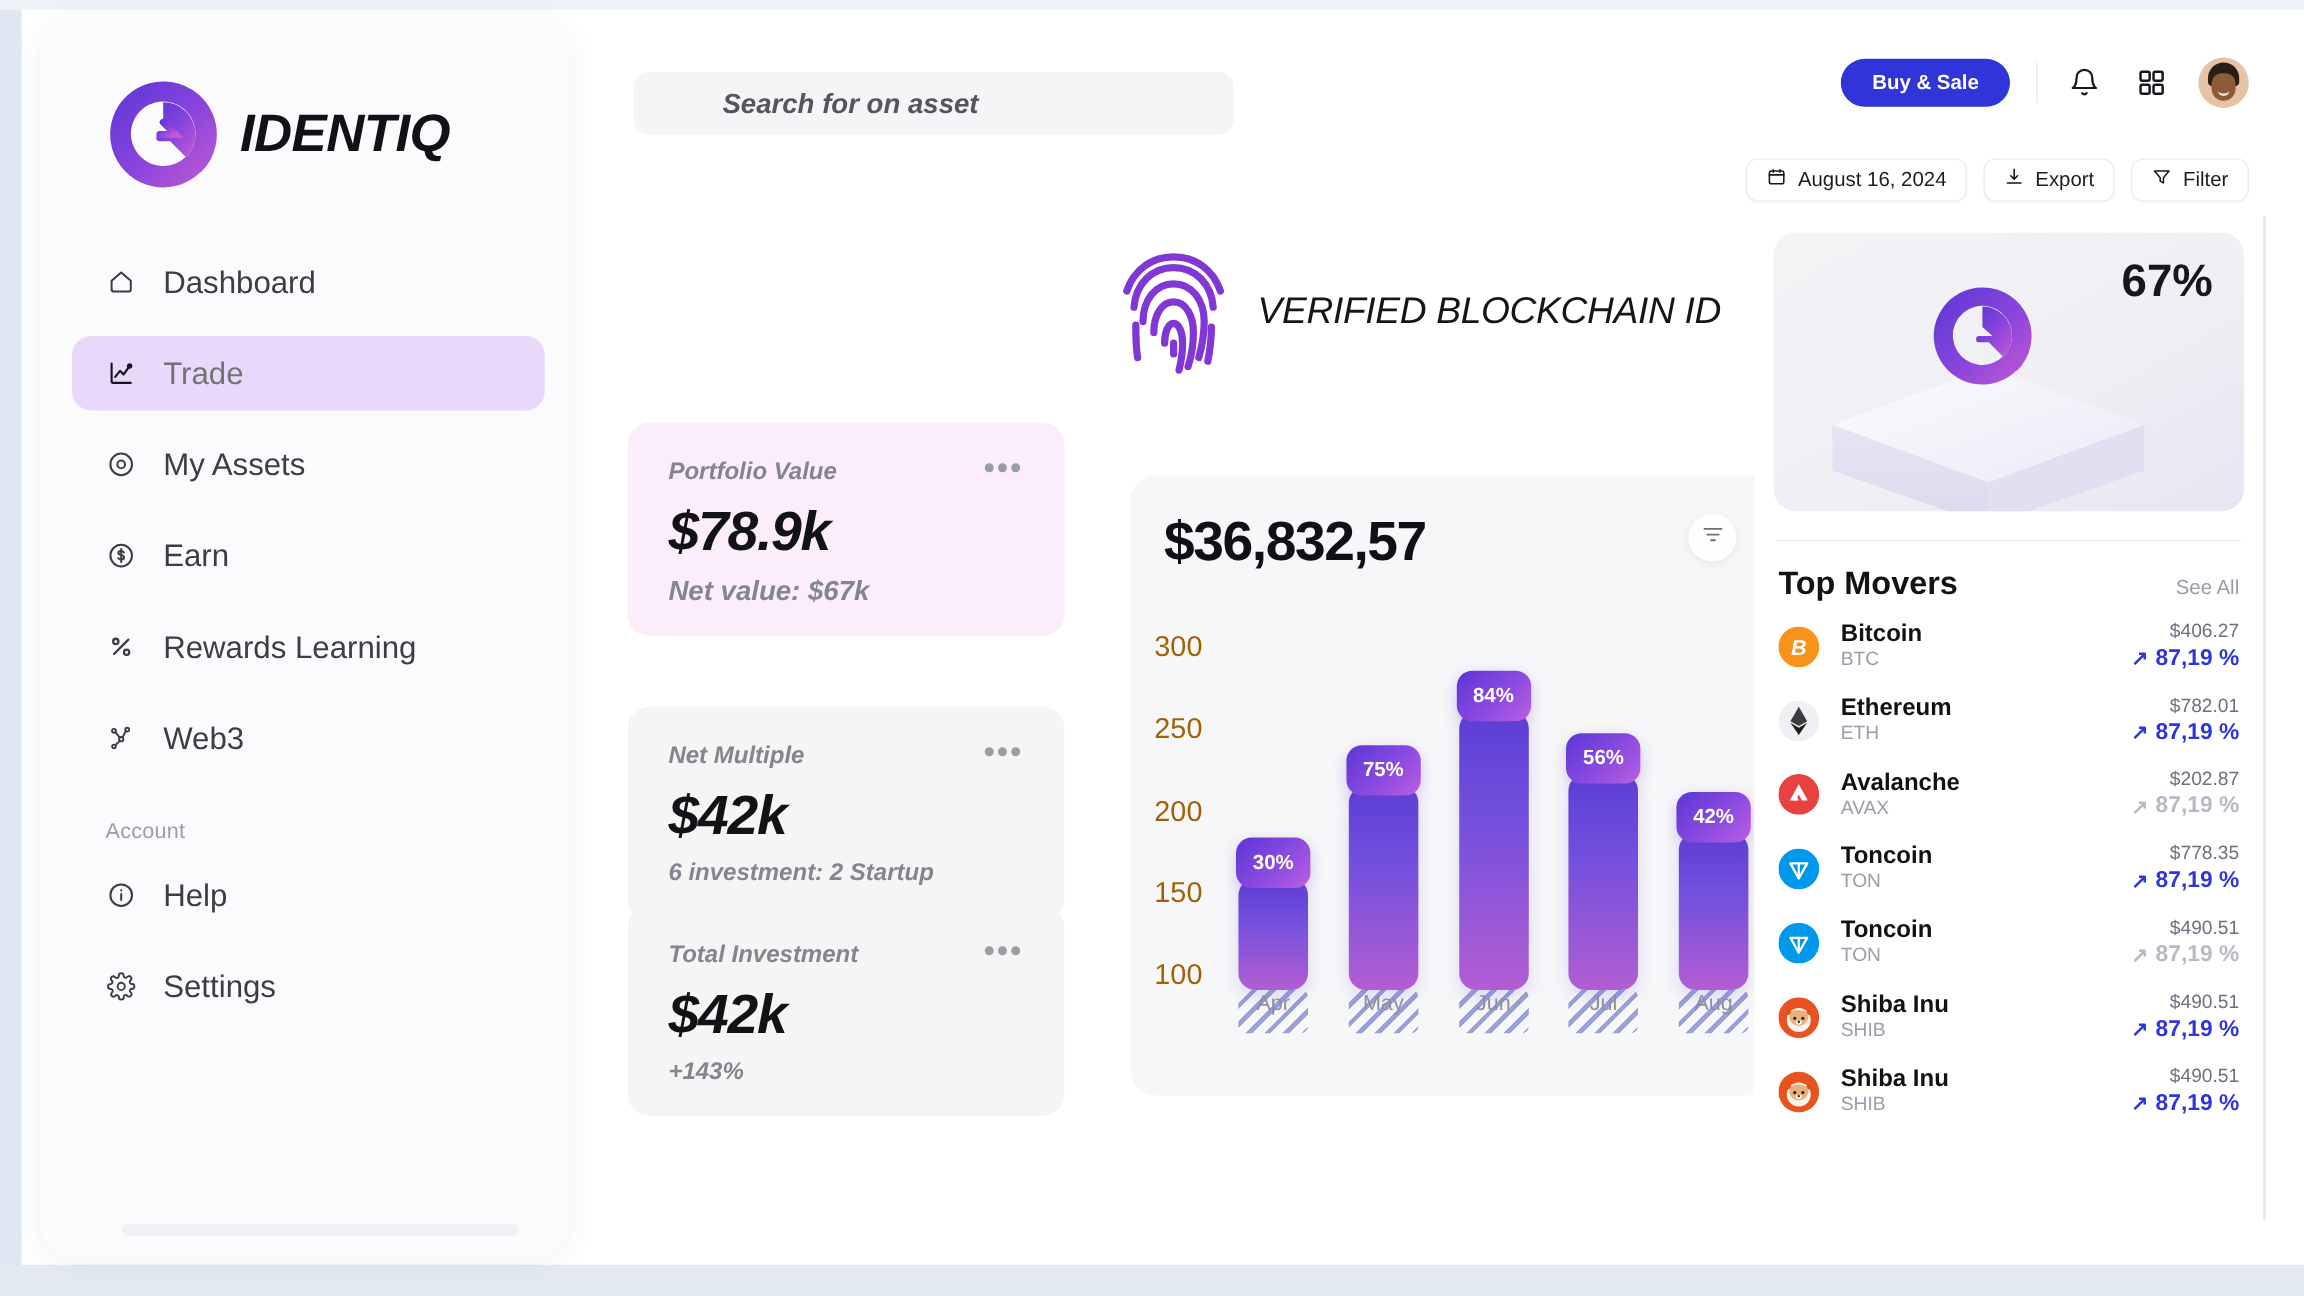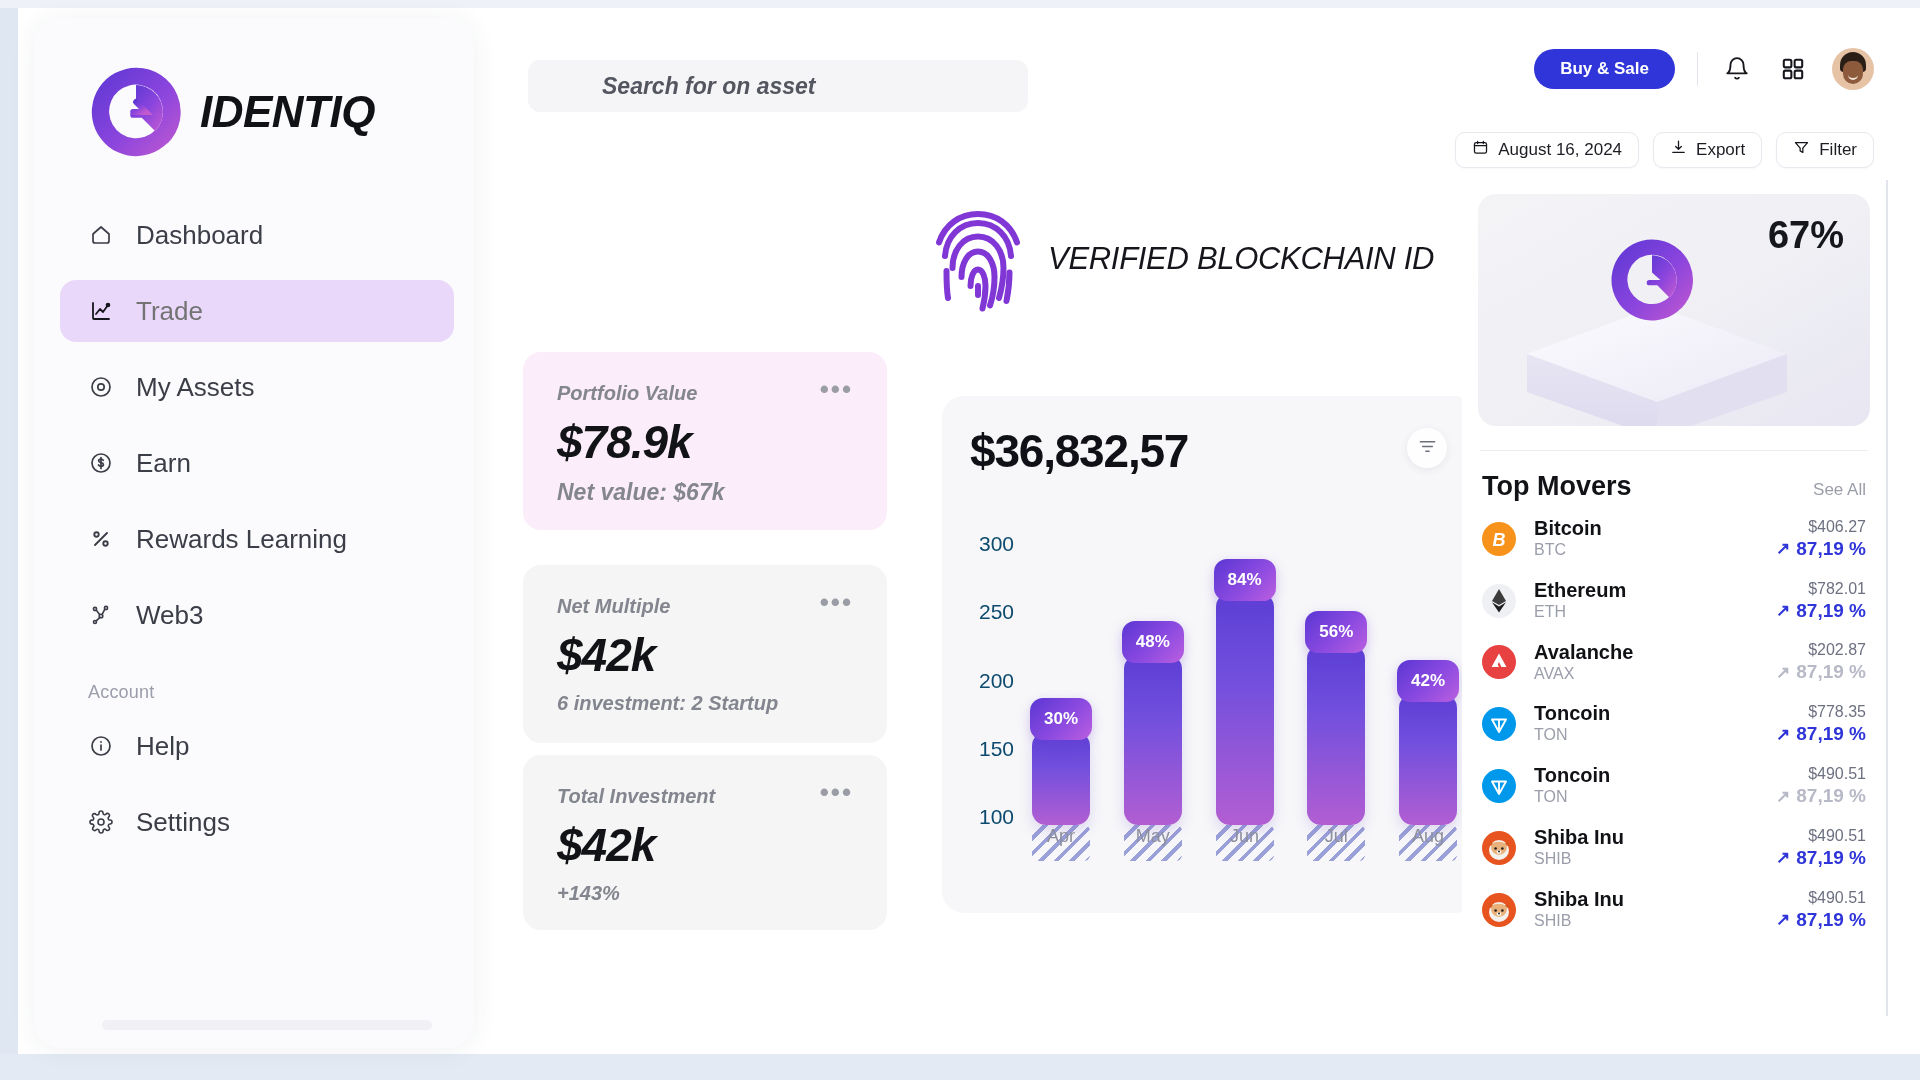--- a/index.html
+++ b/index.html
@@ -138,21 +138,21 @@
   }
 
   
   .stat-card {
     position: absolute; left: 523px;
     width: 364px;
     border-radius: 18px;
     padding: 30px 34px 30px 34px;
   }
   .stat-card.pink { background: #fbedf9; top: 352px; height: 178px; }
-  .stat-card.grey1 { background: #f4f5f4; top: 565px; height: 178px; }
+  .stat-card.grey1 { background: #f4f5f4; top: 589px; height: 178px; }
   .stat-card.grey2 { background: #f4f5f4; top: 755px; height: 175px; }
   .stat-label {
     font-size: 20px; font-style: italic; font-weight: 600; color: #83858f;
   }
   .stat-value {
     font-size: 46px; font-weight: 800; font-style: italic;
     color: #121317; margin-top: 10px; letter-spacing: -1px;
   }
   .stat-sub {
     font-size: 23px; font-style: italic; font-weight: 700; color: #83858f; margin-top: 10px;
@@ -187,22 +187,22 @@
   .chart-filter-btn svg { width: 19px; height: 19px; }
 
   .plot {
     position: absolute;
     left: 28px; right: 20px; top: 152px; bottom: 52px;
   }
   .y-axis {
     position: absolute; left: 0; top: 0; bottom: 0; width: 56px;
   }
   .y-tick {
-    position: absolute; right: 12px;
-    font-size: 21px; color: #0c4a6e; transform: translateY(-50%);
+    position: absolute; right: 24px;
+    font-size: 24px; color: #a16207; transform: translateY(-50%);
   }
   .bars {
     position: absolute; left: 62px; right: 0; top: 0; bottom: 0;
     display: flex; align-items: flex-end; justify-content: space-between;
   }
   .bar-col { width: 58px; position: relative; height: 100%; }
   .bar-stack {
     position: absolute; bottom: 0; left: 0; width: 58px;
     display: flex; flex-direction: column; justify-content: flex-end;
   }
@@ -543,21 +543,21 @@
             <div class="bar-stack">
               <div class="bar-solid" style="height: 92.5391px;">
                 <div class="bar-badge">30%</div>
               </div>
               <div class="bar-hatch" style="height: 36.413px;"></div>
             </div>
           </div>
           <div class="bar-col">
             <div class="bar-stack">
               <div class="bar-solid" style="height: 170.109px;">
-                <div class="bar-badge">48%</div>
+                <div class="bar-badge">75%</div>
               </div>
               <div class="bar-hatch" style="height: 36.413px;"></div>
             </div>
           </div>
           <div class="bar-col">
             <div class="bar-stack">
               <div class="bar-solid" style="height: 231.348px;">
                 <div class="bar-badge">84%</div>
               </div>
               <div class="bar-hatch" style="height: 36.413px;"></div>

